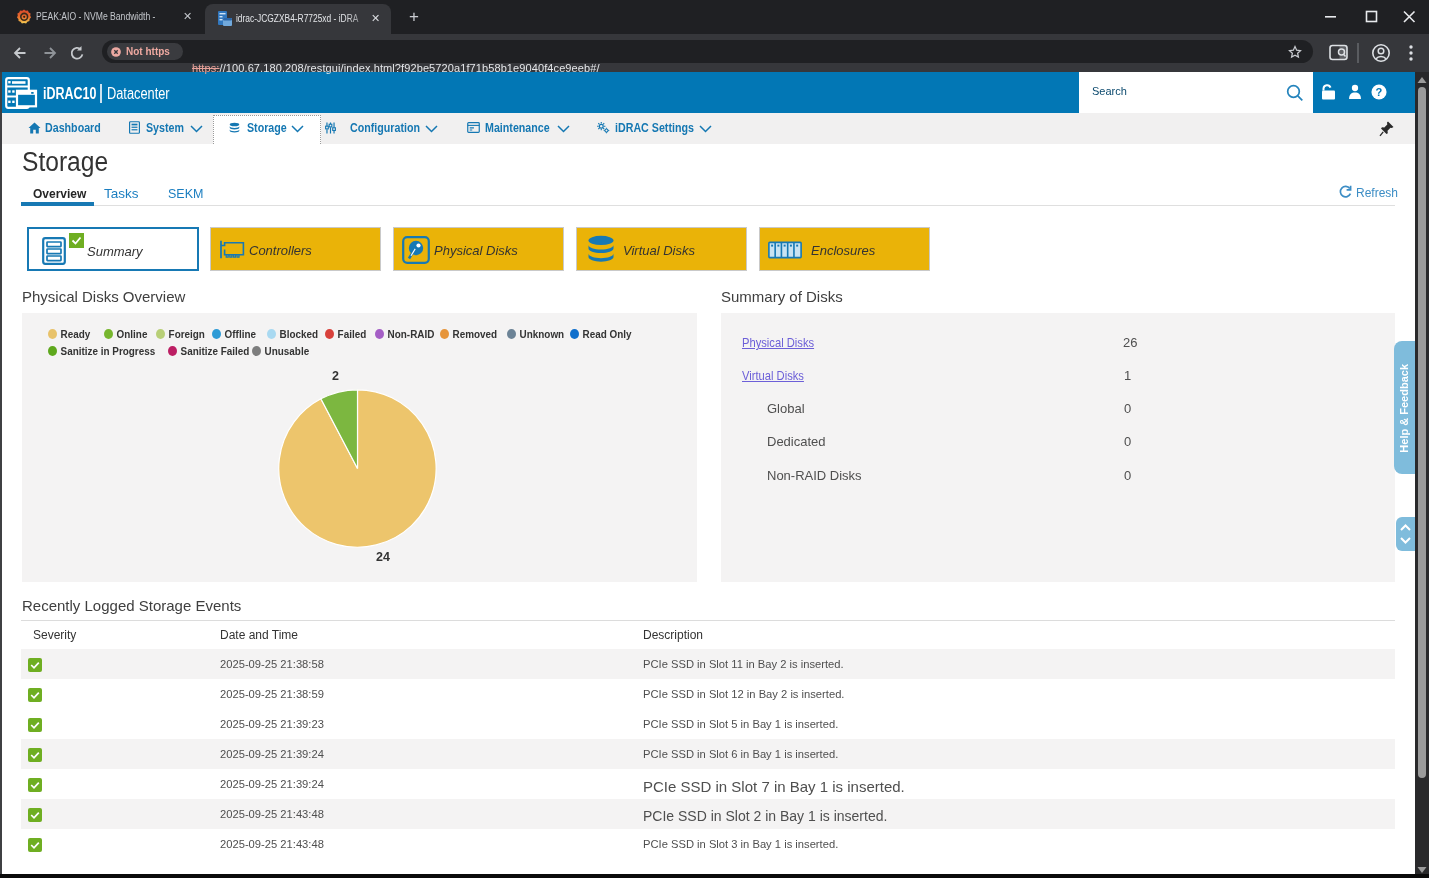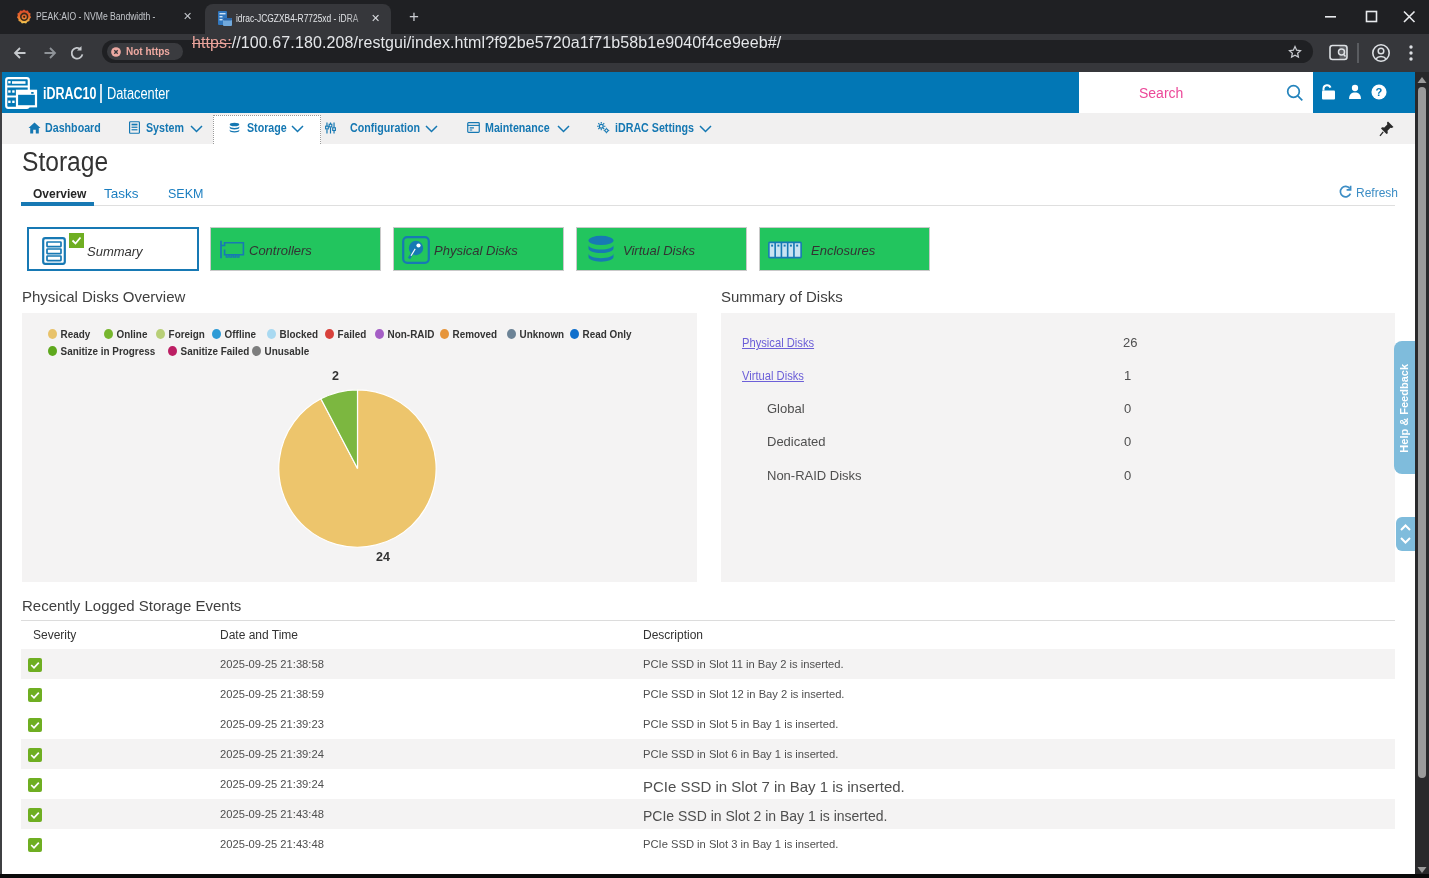--- a/index.html
+++ b/index.html
@@ -15,21 +15,21 @@
   #omnibox { left:102px; top:40px; width:1211px; height:23px; border-radius:12px; background:#1F2023; }
   #bluebar { left:0; top:72px; width:1429px; height:41px; background:#0277B5; }
   #navbar { left:0; top:113px; width:1429px; height:31px; background:#F1F0F0; }
   .navitem { font-size:12px; font-weight:bold; color:#1477B2; transform:scaleX(0.89); transform-origin:left; }
   
   #page { left:0; top:144px; width:1415px; height:731px; background:#fff; }
   .panel { background:#F4F3F3; }
   .sectitle { font-size:15px; color:#3F3F3F;text-align:right; }
   .legend-item { position:absolute; font-size:11px; font-weight:bold; color:#333; white-space:nowrap; transform:scaleX(0.9); transform-origin:left; }
   .dot { display:inline-block; width:10px; height:10px; border-radius:50%; margin-right:4px; vertical-align:-1px; }
-  .btn { position:absolute; top:227px; height:44px; width:171px; background:#22c55e; border:1px solid #C9C9C9; }
+  .btn { position:absolute; top:227px; height:44px; width:171px; background:#eab308; border:1px solid #C9C9C9; }
   .btn .bt { position:absolute; left:52px; top:15px; font-size:13px; color:#333;font-style:italic; }
   a.slink { color:#6C5FD8; font-size:13px; text-decoration:underline; transform:scaleX(0.86); transform-origin:left; }
 </style>
 </head>
 <body>
 <div class="abs" id="titlebar"></div>
 <div class="abs" id="toolbar"></div>
 <div class="abs" id="omnibox"></div>
 <div class="abs" id="bluebar"></div>
 <div class="abs" id="navbar"></div>
@@ -76,21 +76,21 @@
   <path d="M 35.5 13 H 46 M 41 8 L 46 13 L 41 18" stroke="#8F9398" stroke-width="1.8" fill="none"></path>
   <path d="M 71.8 9.3 A 5.4 5.4 0 1 0 73.4 14.4" stroke="#C6C9CD" stroke-width="1.8" fill="none"></path>
   <path d="M 72.5 6 L 72.5 10.5 L 68 10.5 Z" fill="#C6C9CD"></path>
 </svg>
 <div class="abs" style="left:107px;top:43px;width:76px;height:17px;border-radius:9px;background:#3A3B3F"></div>
 <svg class="abs" style="left:111px;top:46.5px" width="10" height="10" viewBox="0 0 14 14">
   <circle cx="7" cy="7" r="6.8" fill="#ECA9A2"></circle>
   <path d="M 4.6 4.6 L 9.4 9.4 M 9.4 4.6 L 4.6 9.4" stroke="#35363A" stroke-width="1.9"></path>
 </svg>
 <span class="abs" style="left:126px;top:46px;color:#EFA9A1;font-size:10px;font-weight:bold">Not https</span>
-<span class="abs" style="left:192px;top:34px;font-size:16px;color:#E4E6E9;letter-spacing:0.1px"><span style="color:#E8A29A;text-decoration:line-through">https:</span>//100.67.180.208/restgui/index.html?f92be5720a1f71b58b1e9040f4ce9eeb#/</span>
+<span class="abs" style="left:192px;top:62px;font-size:11px;color:#E4E6E9;letter-spacing:0.1px"><span style="color:#E8A29A;text-decoration:line-through">https:</span>//100.67.180.208/restgui/index.html?f92be5720a1f71b58b1e9040f4ce9eeb#/</span>
 <svg class="abs" style="left:1288px;top:45px" width="14" height="14" viewBox="0 0 16 16">
   <path d="M8 1.8 L9.9 5.9 14.3 6.4 11 9.4 11.9 13.8 8 11.6 4.1 13.8 5 9.4 1.7 6.4 6.1 5.9 Z" fill="none" stroke="#C9CCD1" stroke-width="1.4"></path>
 </svg>
 <svg class="abs" style="left:1329px;top:43px" width="20" height="20" viewBox="0 0 20 20">
   <rect x="1" y="2.5" width="17" height="14" rx="2.5" fill="none" stroke="#DDE0E4" stroke-width="1.6"></rect>
   <rect x="10.5" y="2.5" width="7.5" height="14" fill="#DDE0E4" opacity="0.25"></rect>
   <circle cx="12.5" cy="9" r="3" fill="none" stroke="#DDE0E4" stroke-width="1.5"></circle>
   <path d="M 14.5 11.2 L 16.5 13.4" stroke="#DDE0E4" stroke-width="1.5"></path>
 </svg>
 <div class="abs" style="left:1357px;top:43px;width:1.5px;height:20px;background:#5A5C60"></div>
@@ -115,21 +115,21 @@
   <rect x="3.2" y="23.6" width="2.4" height="2.4" fill="#fff"></rect>
     <rect x="7.2" y="23.6" width="2.4" height="2.4" fill="#fff"></rect>
   <rect x="12" y="13.8" width="19" height="15.5" fill="#0277B5" stroke="#fff" stroke-width="2.2"></rect>
   <rect x="12" y="13.8" width="19" height="4" fill="#fff"></rect>
   <rect x="26.2" y="15" width="2.4" height="1.8" fill="#0277B5"></rect>
 </svg>
 <span class="abs" style="left:43px;top:85px;color:#fff;font-size:16px;font-weight:bold;transform:scaleX(0.78);transform-origin:left">iDRAC10</span>
 <div class="abs" style="left:100px;top:84px;width:1.5px;height:19px;background:#CDE2F0"></div>
 <span class="abs" style="left:107px;top:85px;color:#fff;font-size:16px;font-weight:400;transform:scaleX(0.80);transform-origin:left">Datacenter</span>
 <div class="abs" style="left:1079px;top:72px;width:234px;height:41px;background:#fff"></div>
-<span class="abs" style="left:1139px;top:85px;color:#ec4899;font-size:14px">Search</span>
+<span class="abs" style="left:1092px;top:85px;color:#0c4a6e;font-size:11px">Search</span>
 <svg class="abs" style="left:1286px;top:84px" width="18" height="18" viewBox="0 0 18 18">
   <circle cx="7.5" cy="7.5" r="5.8" fill="none" stroke="#2383BC" stroke-width="1.7"></circle>
   <path d="M 11.8 11.8 L 16.3 16.3" stroke="#2383BC" stroke-width="1.7"></path>
 </svg>
 <svg class="abs" style="left:1321px;top:84px" width="18" height="16" viewBox="0 0 18 16">
   <path d="M 2.5 6.5 V 4.5 A 3.6 3.6 0 0 1 9.5 3.6" fill="none" stroke="#fff" stroke-width="2"></path>
   <rect x="1" y="6.5" width="13" height="9" rx="1" fill="#fff"></rect>
 </svg>
 <svg class="abs" style="left:1348px;top:84px" width="14" height="16" viewBox="0 0 16 18">
   <circle cx="8" cy="4.4" r="3.6" fill="#fff"></circle>

